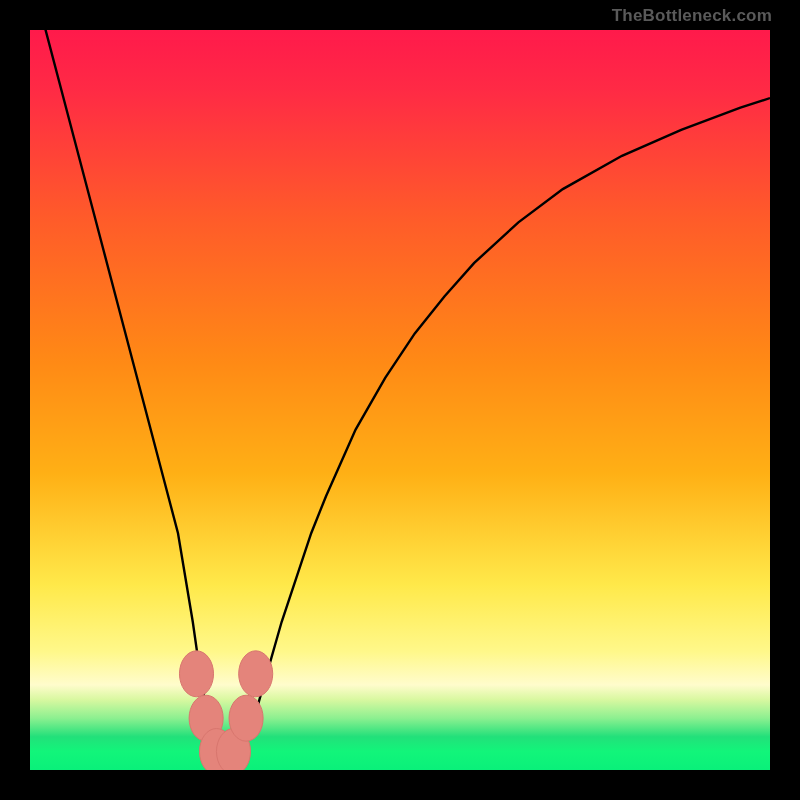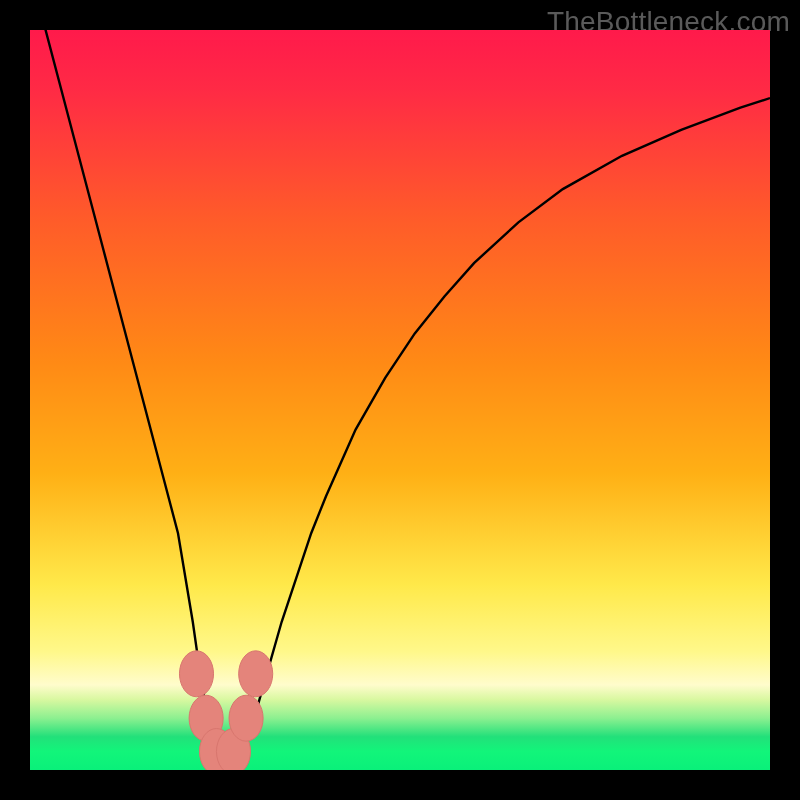--- a/index.html
+++ b/index.html
@@ -23,24 +23,24 @@
   .plot-area {
     position: absolute;
     left: 0;
     top: 0;
     width: 740px;
     height: 740px;
   }
   .watermark {
     position: absolute;
     top: 6px;
-    right: 10px;
+    right: 28px;
     color: #5a5a5a;
-    font-size: 28px;
-    font-weight: 400;
+    font-size: 17px;
+    font-weight: 700;
     letter-spacing: 0.2px;
   }
 </style>
 </head>
 <body>
 
 <div class="watermark">TheBottleneck.com</div>
 
 <div class="frame">
   <svg class="plot-area" viewBox="0 0 740 740">

